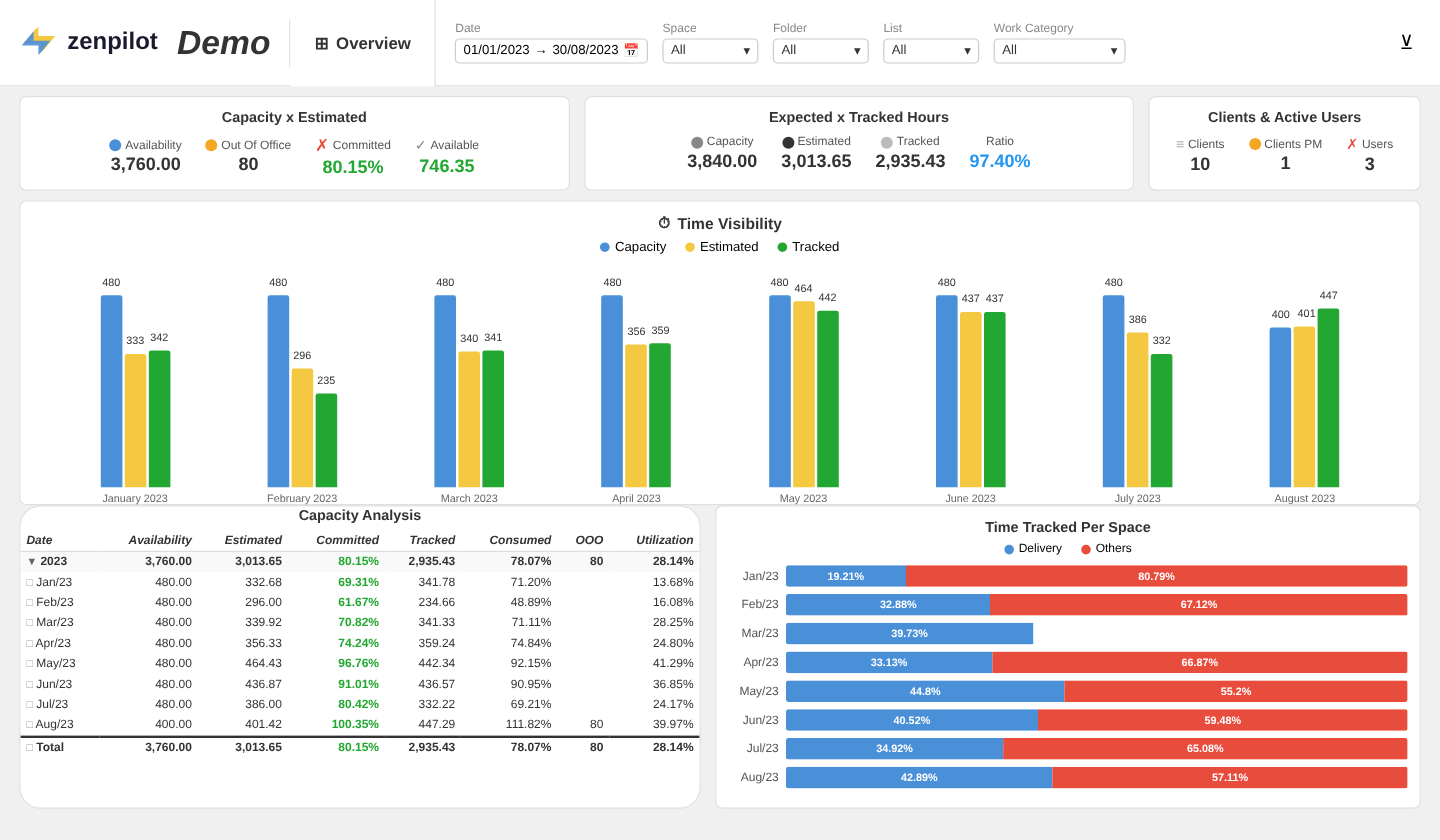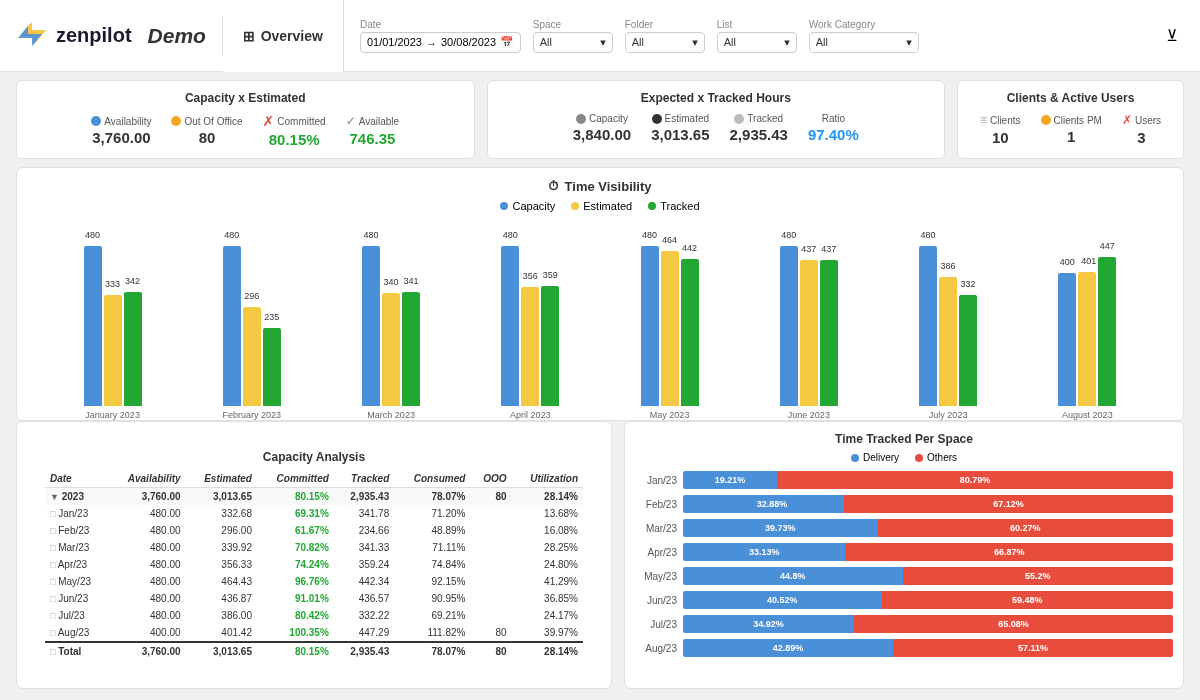--- a/index.html
+++ b/index.html
@@ -3,21 +3,21 @@
   <meta charset="utf-8">
   <style>
     * { box-sizing: border-box; margin: 0; padding: 0; }
     body { font-family: Arial, sans-serif; background: #f0f0f0; width: 1200px; height: 700px; overflow: hidden; font-size: 12px; }
 
     
     .header { background: #fff; display: flex; align-items: center; padding: 0 16px; height: 72px; border-bottom: 1px solid #e0e0e0; }
     .logo-area { display: flex; align-items: center; gap: 8px; margin-right: 16px; }
     .logo-text { font-size: 20px; font-weight: bold; color: #1a1a2e; }
     .logo-icon { width: 32px; height: 32px; }
-    .demo-label { font-size: 21px; font-style: italic; color: #333; margin-right: 16px; font-weight: bold; }
+    .demo-label { font-size: 28px; font-style: italic; color: #333; margin-right: 16px; font-weight: bold; }
     .nav-divider { width: 1px; height: 40px; background: #ddd; margin-right: 0; }
     .overview-tab { display: flex; align-items: center; gap: 6px; padding: 0 20px; height: 72px; background: #fff; border-right: 1px solid #ddd; color: #333; font-weight: bold; font-size: 14px; }
     .filters-area { display: flex; align-items: center; gap: 12px; flex: 1; padding-left: 16px; }
     .filter-group { display: flex; flex-direction: column; gap: 2px; }
     .filter-label { font-size: 10px; color: #888; }
     .filter-control { display: flex; align-items: center; gap: 4px; border: 1px solid #ccc; border-radius: 4px; padding: 3px 6px; background: #fff; min-width: 100px; font-size: 11px; color: #333; }
     .filter-control-wide { min-width: 80px; }
     .date-range { display: flex; align-items: center; gap: 4px; border: 1px solid #ccc; border-radius: 4px; padding: 3px 6px; background: #fff; font-size: 11px; }
     .filter-icon-btn { margin-left: auto; padding: 6px; cursor: pointer; }
 
@@ -49,21 +49,21 @@
     
     .bar-chart-container { display: flex; align-items: flex-end; gap: 0; height: 200px; padding: 0 10px; }
     .month-group { display: flex; flex-direction: column; align-items: center; flex: 1; }
     .month-label { font-size: 9px; color: #666; margin-top: 4px; text-align: center; }
     .bar-blue { background: #4a90d9; }
     .bar-yellow { background: #f5c842; }
     .bar-green { background: #22a832; }
 
     
     .bottom-area { display: flex; gap: 12px; padding: 0 16px; }
-    .capacity-table-card { background: #fff; border: 1px solid #e0e0e0; border-radius: 6px; padding: 28px; flex: 1; overflow: hidden; }
+    .capacity-table-card { background: #fff; border: 1px solid #e0e0e0; border-radius: 18px; padding: 0; flex: 1; overflow: hidden; }
     .space-chart-card { background: #fff; border: 1px solid #e0e0e0; border-radius: 6px; padding: 10px; flex: 1; overflow: hidden; }
 
     
     .capacity-table { width: 100%; border-collapse: collapse; font-size: 10px; }
     .capacity-table th { font-weight: bold; font-style: italic; color: #333; padding: 3px 5px; text-align: right; border-bottom: 1px solid #ddd; }
     .capacity-table th:first-child { text-align: left; }
     .capacity-table td { padding: 3px 5px; text-align: right; color: #333; }
     .capacity-table td:first-child { text-align: left; }
     .capacity-table tr.year-row td { font-weight: bold; color: #333; background: #f9f9f9; }
     .capacity-table tr.total-row td { font-weight: bold; border-top: 2px solid #333; }
@@ -542,21 +542,20 @@
           <span class="space-label">Feb/23</span>
           <div class="space-bars">
             <div class="space-bar-blue" style="width: 32.88%; padding-left: 17px;">32.88%</div>
             <div class="space-bar-red" style="width: 67.12%;">67.12%</div>
           </div>
         </div>
         <div class="space-bar-row">
           <span class="space-label">Mar/23</span>
           <div class="space-bars">
             <div class="space-bar-blue" style="width: 39.73%;">39.73%</div>
-            <div class="space-bar-red" style="width: 60.27%;">60.27%</div>
           </div>
         </div>
         <div class="space-bar-row">
           <span class="space-label">Apr/23</span>
           <div class="space-bars">
             <div class="space-bar-blue" style="width: 33.13%;">33.13%</div>
             <div class="space-bar-red" style="width: 66.87%;">66.87%</div>
           </div>
         </div>
         <div class="space-bar-row">

